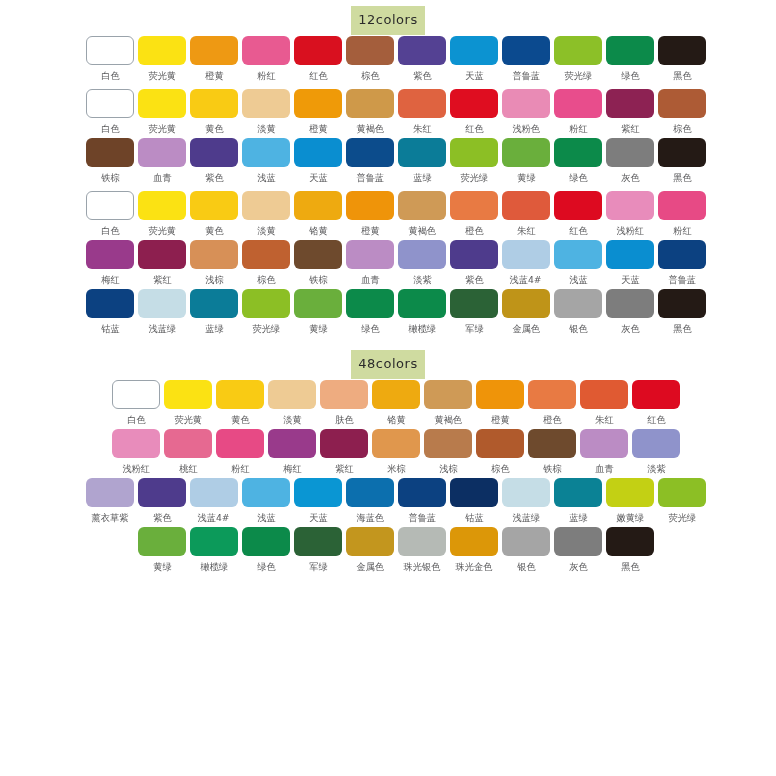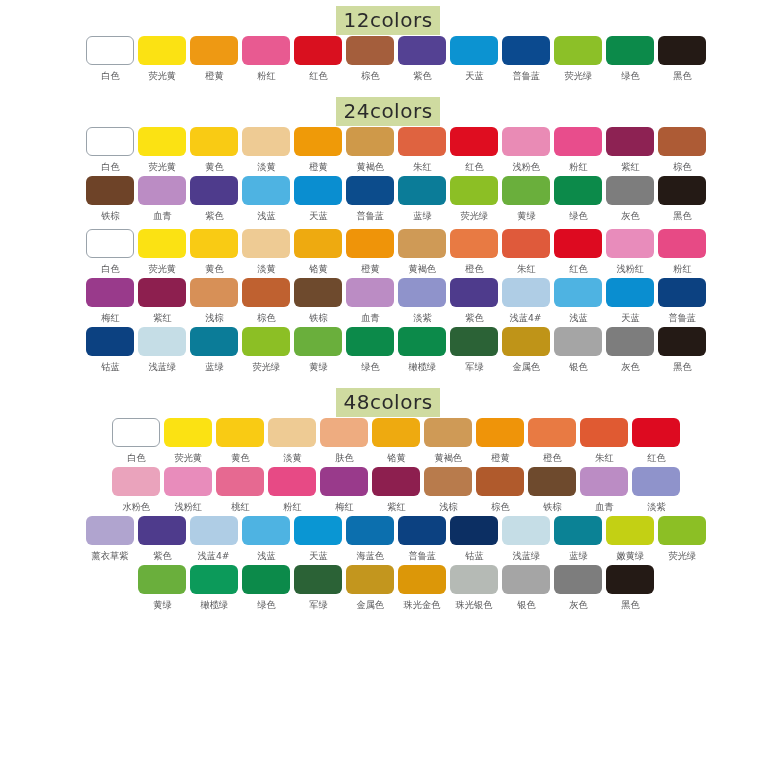--- a/index.html
+++ b/index.html
@@ -23,21 +23,21 @@
   }
   .section-header {
     text-align: center;
     height: 26px;
     line-height: 26px;
   }
   .section-title {
     display: inline-block;
     background: #cfdba0;
     color: #2b2b2b;
-    font-size: 20px;
+    font-size: 13px;
     letter-spacing: 0.5px;
     padding: 1px 7px 2px 7px;
     font-family: "DejaVu Sans", sans-serif;
     font-weight: 400;
   }
   .rows {
     padding-top: 4px;
     padding-left: 16px;
   }
   .row {
@@ -131,21 +131,20 @@
               <div class="cell-label">绿色</div>
             </div>
             <div class="cell">
               <div class="swatch" style="background: rgb(36, 26, 21);"></div>
               <div class="cell-label">黑色</div>
             </div>
           </div>
         </div>
       </div>
       <div class="section sec-24">
-        <div class="section-header"><span class="section-title">24colors</span></div>
         <div class="rows">
           <div class="row">
             <div class="cell">
               <div class="swatch outlined" style="background: rgb(255, 255, 255);"></div>
               <div class="cell-label">白色</div>
             </div>
             <div class="cell">
               <div class="swatch" style="background: rgb(251, 226, 19);"></div>
               <div class="cell-label">荧光黄</div>
             </div>
@@ -440,44 +439,44 @@
               <div class="swatch" style="background: rgb(224, 90, 50);"></div>
               <div class="cell-label">朱红</div>
             </div>
             <div class="cell">
               <div class="swatch" style="background: rgb(221, 10, 32);"></div>
               <div class="cell-label">红色</div>
             </div>
           </div>
           <div class="row">
             <div class="cell">
-              <div class="swatch" style="background: rgb(234, 163, 188);"></div>
-              <div class="cell-label">水粉色</div>
-            </div>
-            <div class="cell">
               <div class="swatch" style="background: rgb(232, 140, 187);"></div>
               <div class="cell-label">浅粉红</div>
             </div>
             <div class="cell">
               <div class="swatch" style="background: rgb(230, 105, 145);"></div>
               <div class="cell-label">桃红</div>
             </div>
             <div class="cell">
               <div class="swatch" style="background: rgb(231, 74, 133);"></div>
               <div class="cell-label">粉红</div>
             </div>
             <div class="cell">
               <div class="swatch" style="background: rgb(153, 58, 139);"></div>
               <div class="cell-label">梅红</div>
             </div>
             <div class="cell">
               <div class="swatch" style="background: rgb(141, 31, 79);"></div>
               <div class="cell-label">紫红</div>
             </div>
             <div class="cell">
+              <div class="swatch" style="background: rgb(224, 151, 77);"></div>
+              <div class="cell-label">米棕</div>
+            </div>
+            <div class="cell">
               <div class="swatch" style="background: rgb(184, 123, 76);"></div>
               <div class="cell-label">浅棕</div>
             </div>
             <div class="cell">
               <div class="swatch" style="background: rgb(176, 90, 44);"></div>
               <div class="cell-label">棕色</div>
             </div>
             <div class="cell">
               <div class="swatch" style="background: rgb(110, 74, 45);"></div>
               <div class="cell-label">铁棕</div>
@@ -556,26 +555,26 @@
             </div>
             <div class="cell">
               <div class="swatch" style="background: rgb(43, 98, 54);"></div>
               <div class="cell-label">军绿</div>
             </div>
             <div class="cell">
               <div class="swatch" style="background: rgb(195, 150, 30);"></div>
               <div class="cell-label">金属色</div>
             </div>
             <div class="cell">
+              <div class="swatch" style="background: rgb(181, 186, 181);"></div>
+              <div class="cell-label">珠光银色</div>
+            </div>
+            <div class="cell">
               <div class="swatch" style="background: rgb(220, 151, 8);"></div>
               <div class="cell-label">珠光金色</div>
-            </div>
-            <div class="cell">
-              <div class="swatch" style="background: rgb(181, 186, 181);"></div>
-              <div class="cell-label">珠光银色</div>
             </div>
             <div class="cell">
               <div class="swatch" style="background: rgb(165, 165, 165);"></div>
               <div class="cell-label">银色</div>
             </div>
             <div class="cell">
               <div class="swatch" style="background: rgb(125, 125, 125);"></div>
               <div class="cell-label">灰色</div>
             </div>
             <div class="cell">

